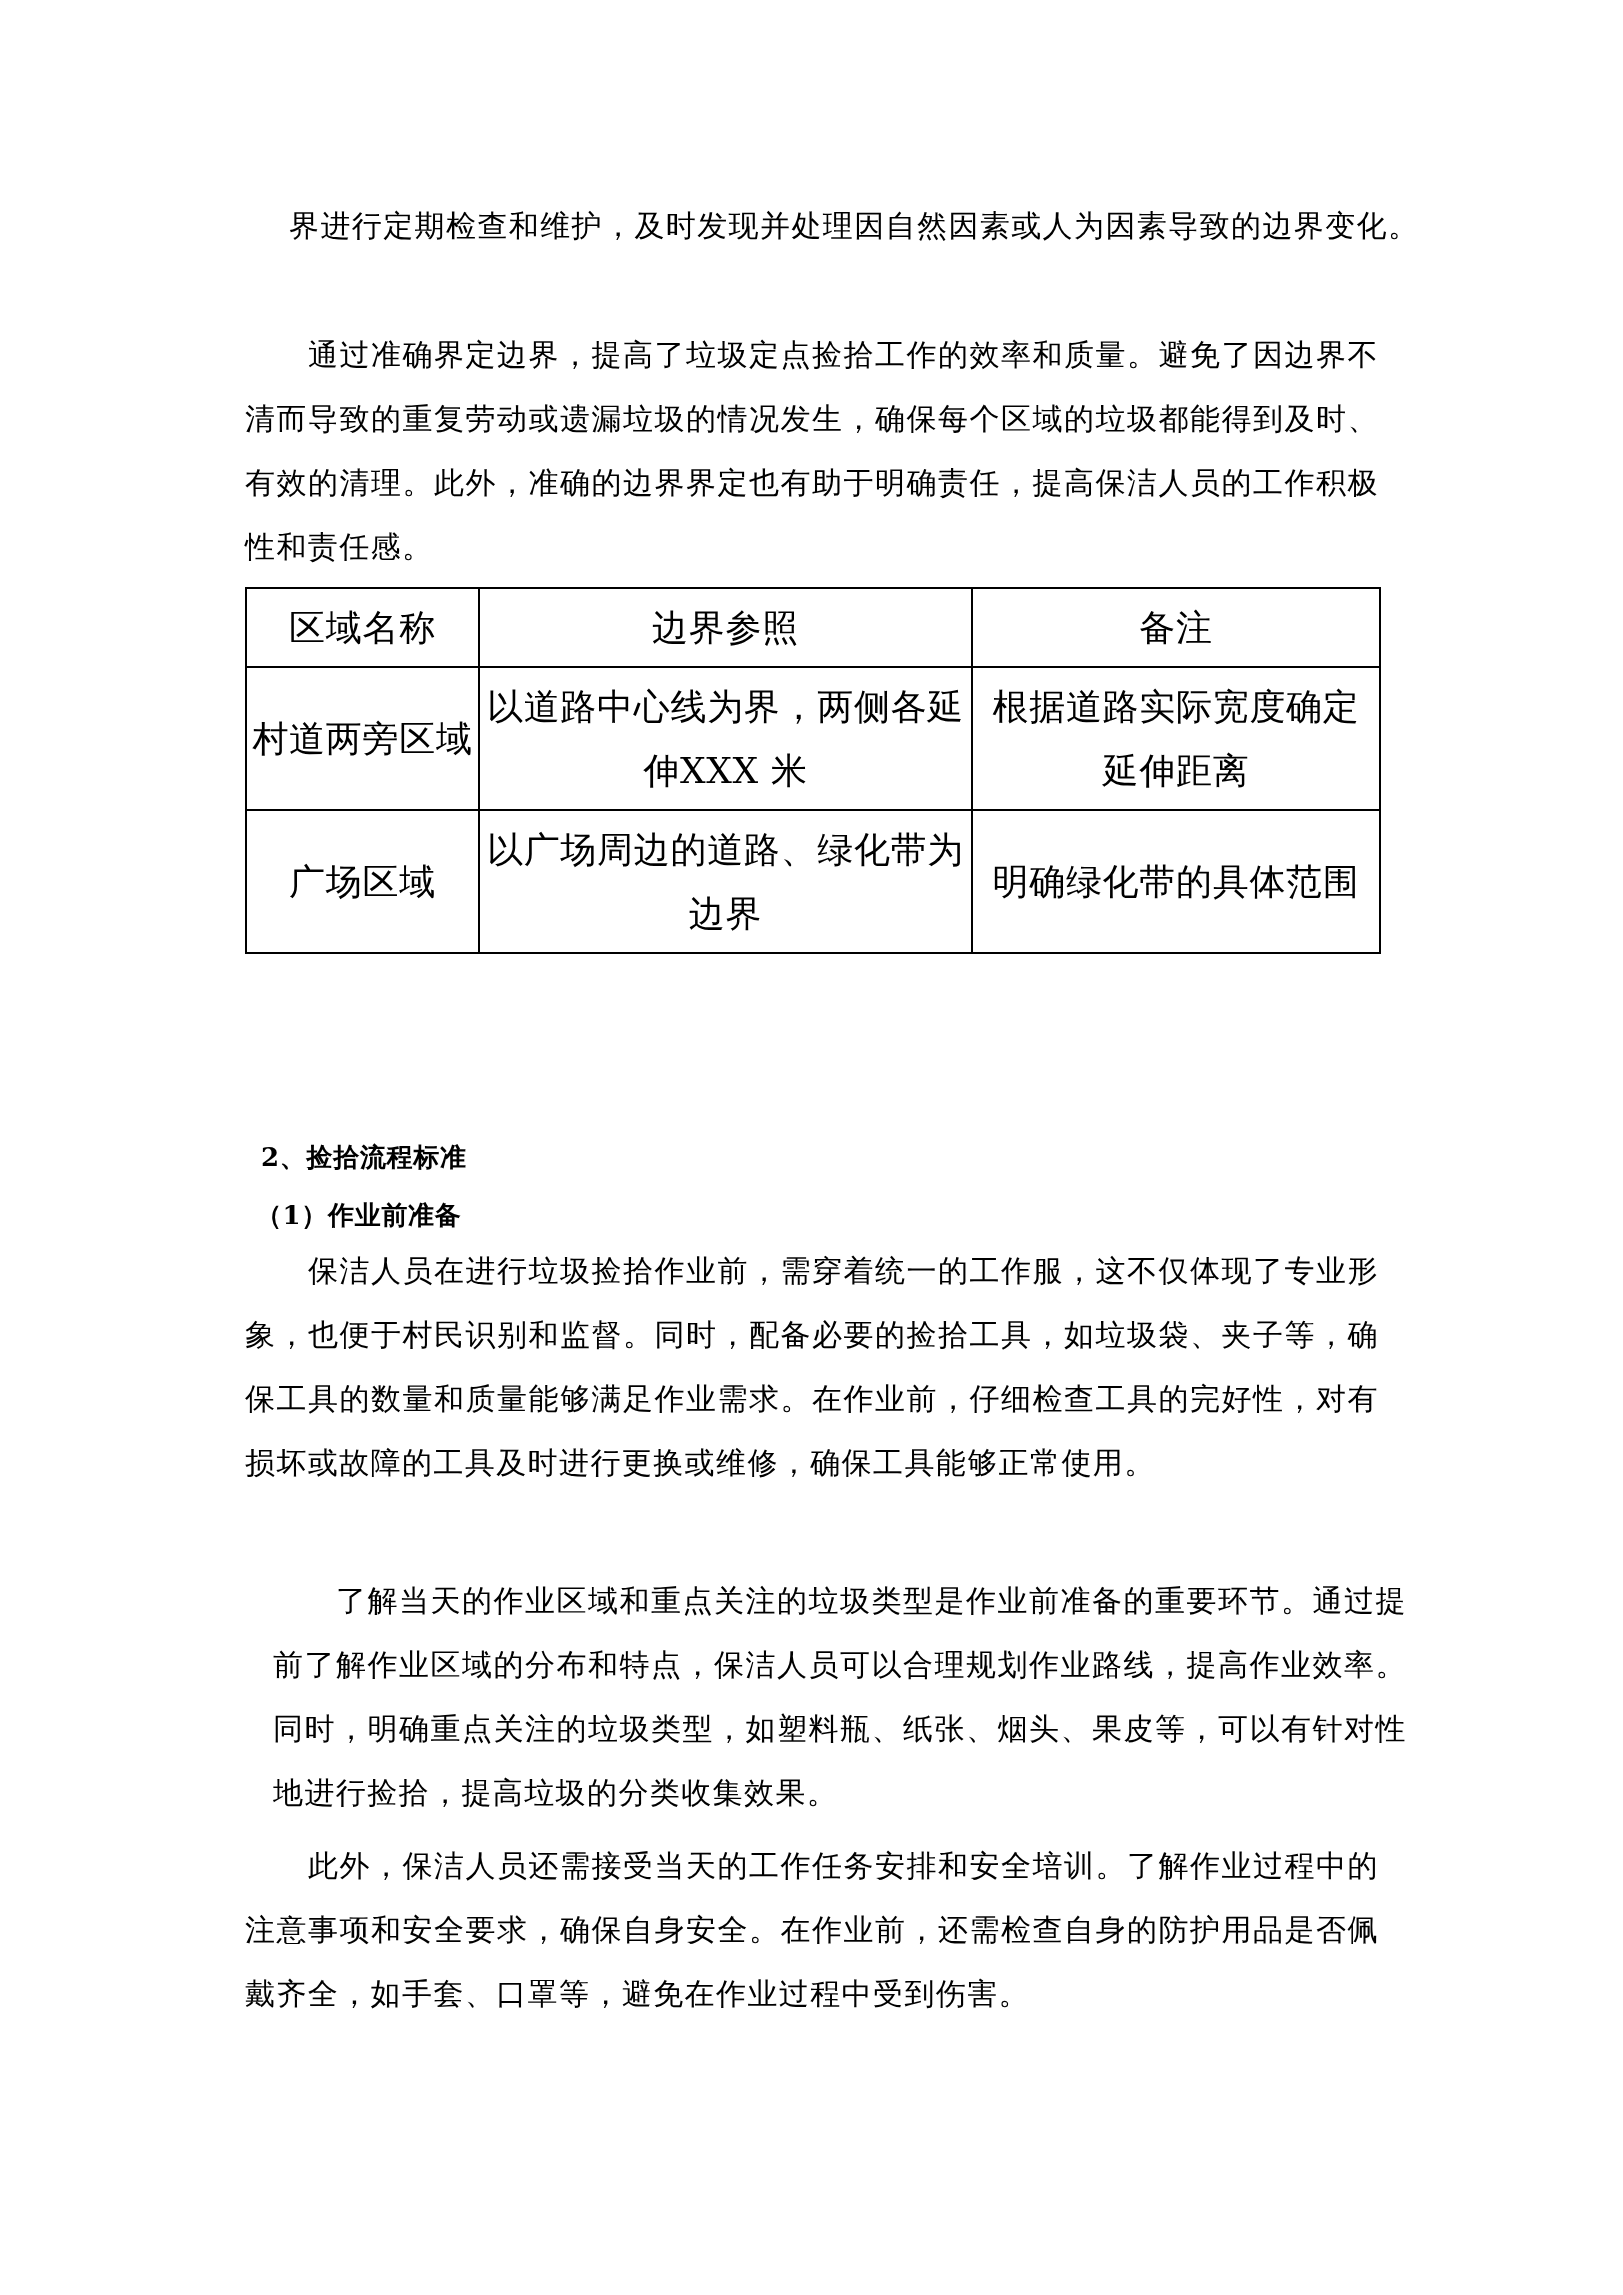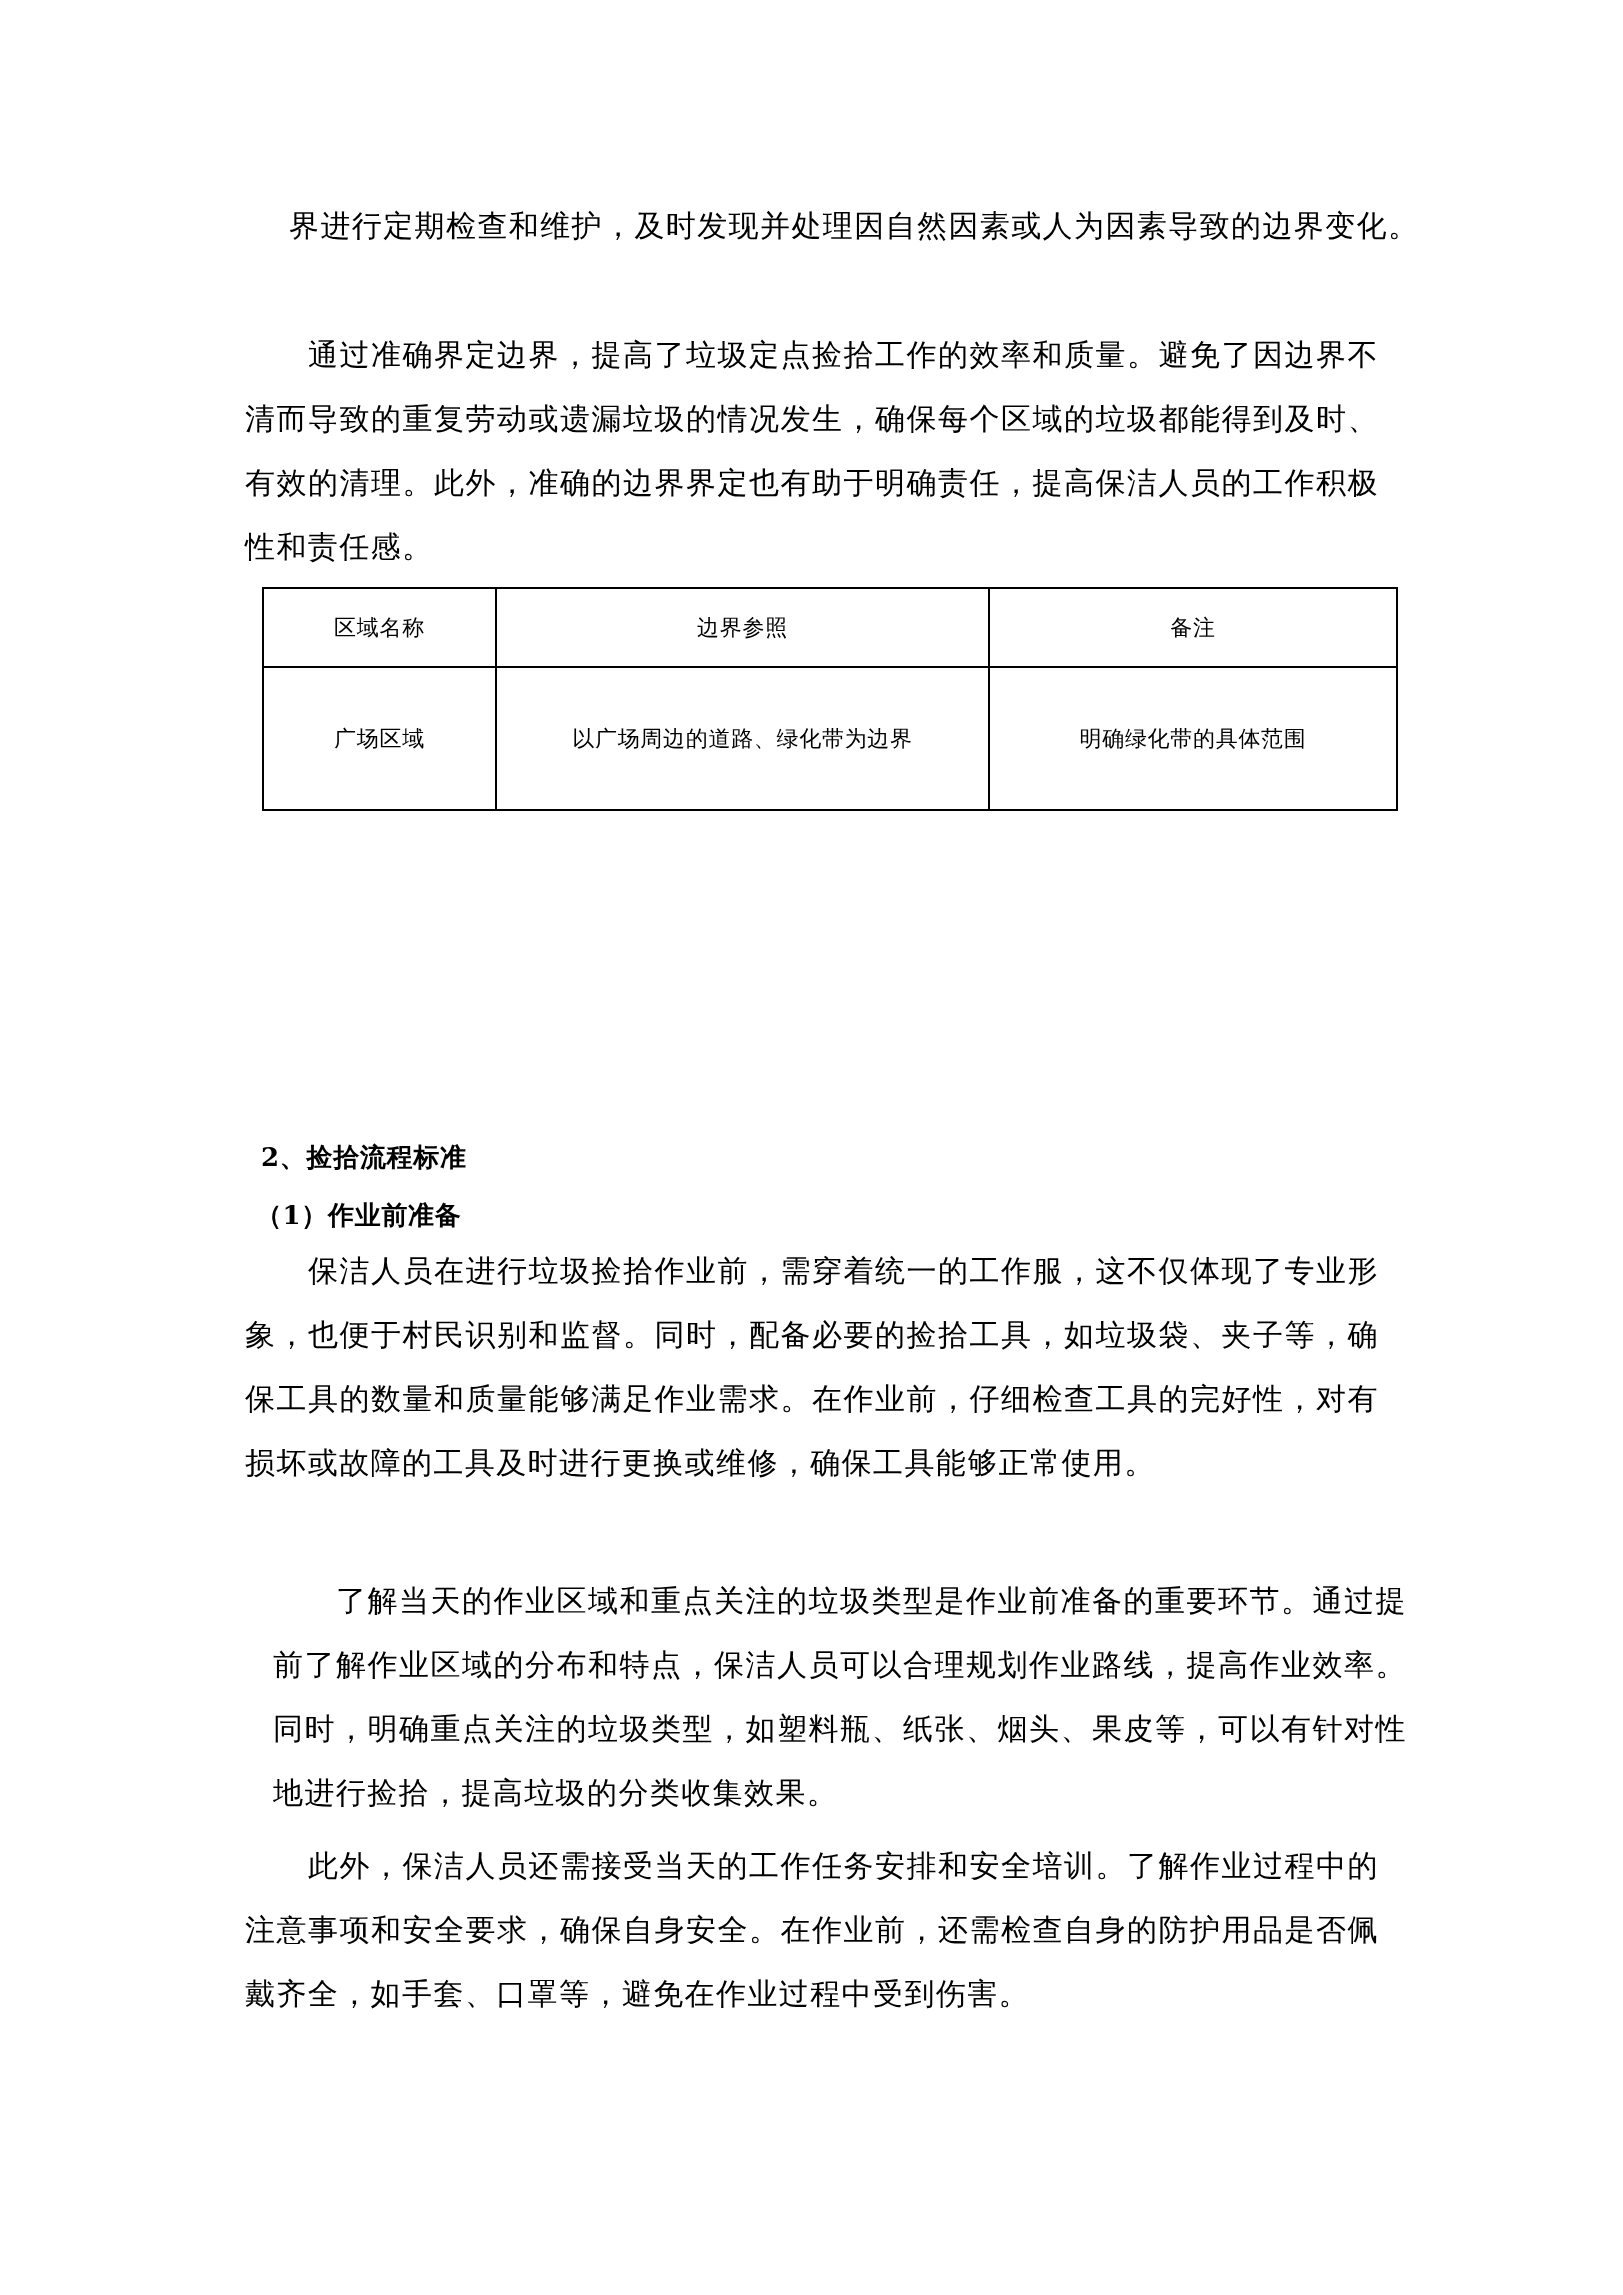--- a/index.html
+++ b/index.html
@@ -38,26 +38,26 @@
       position: absolute;
       left: 0;
       font-size: 26px;
       line-height: 39px;
       letter-spacing: 0.7px;
       margin: 16px;
       white-space: nowrap;
     }
     table.boundary {
       position: absolute;
-      left: 17px;
+      left: 0;
       top: 587px;
       width: 1134px;
       border-collapse: collapse;
       table-layout: fixed;
-      font-size: 22px;
+      font-size: 36px;
     }
     table.boundary td, table.boundary th {
       border: 2px solid #000000;
       text-align: center;
       vertical-align: middle;
       font-weight: normal;
       line-height: 64px;
       padding: 0 3.9px;
       letter-spacing: 0.7px;
       word-break: break-all;
@@ -85,20 +85,25 @@
     </colgroup>
     <thead>
       <tr>
         <th>区域名称</th>
         <th>边界参照</th>
         <th>备注</th>
       </tr>
     </thead>
     <tbody>
       <tr class="body-row">
+        <td>村道两旁区域</td>
+        <td>以道路中心线为界，两侧各延伸XXX 米</td>
+        <td>根据道路实际宽度确定延伸距离</td>
+      </tr>
+      <tr class="body-row">
         <td>广场区域</td>
         <td>以广场周边的道路、绿化带为边界</td>
         <td>明确绿化带的具体范围</td>
       </tr>
     </tbody>
   </table>
 
   <h2 class="heading" style="top:1122px;">2、捡拾流程标准</h2>
 
   <h3 class="heading" style="top:1180px; left:-5.2px;">（1）作业前准备</h3>

